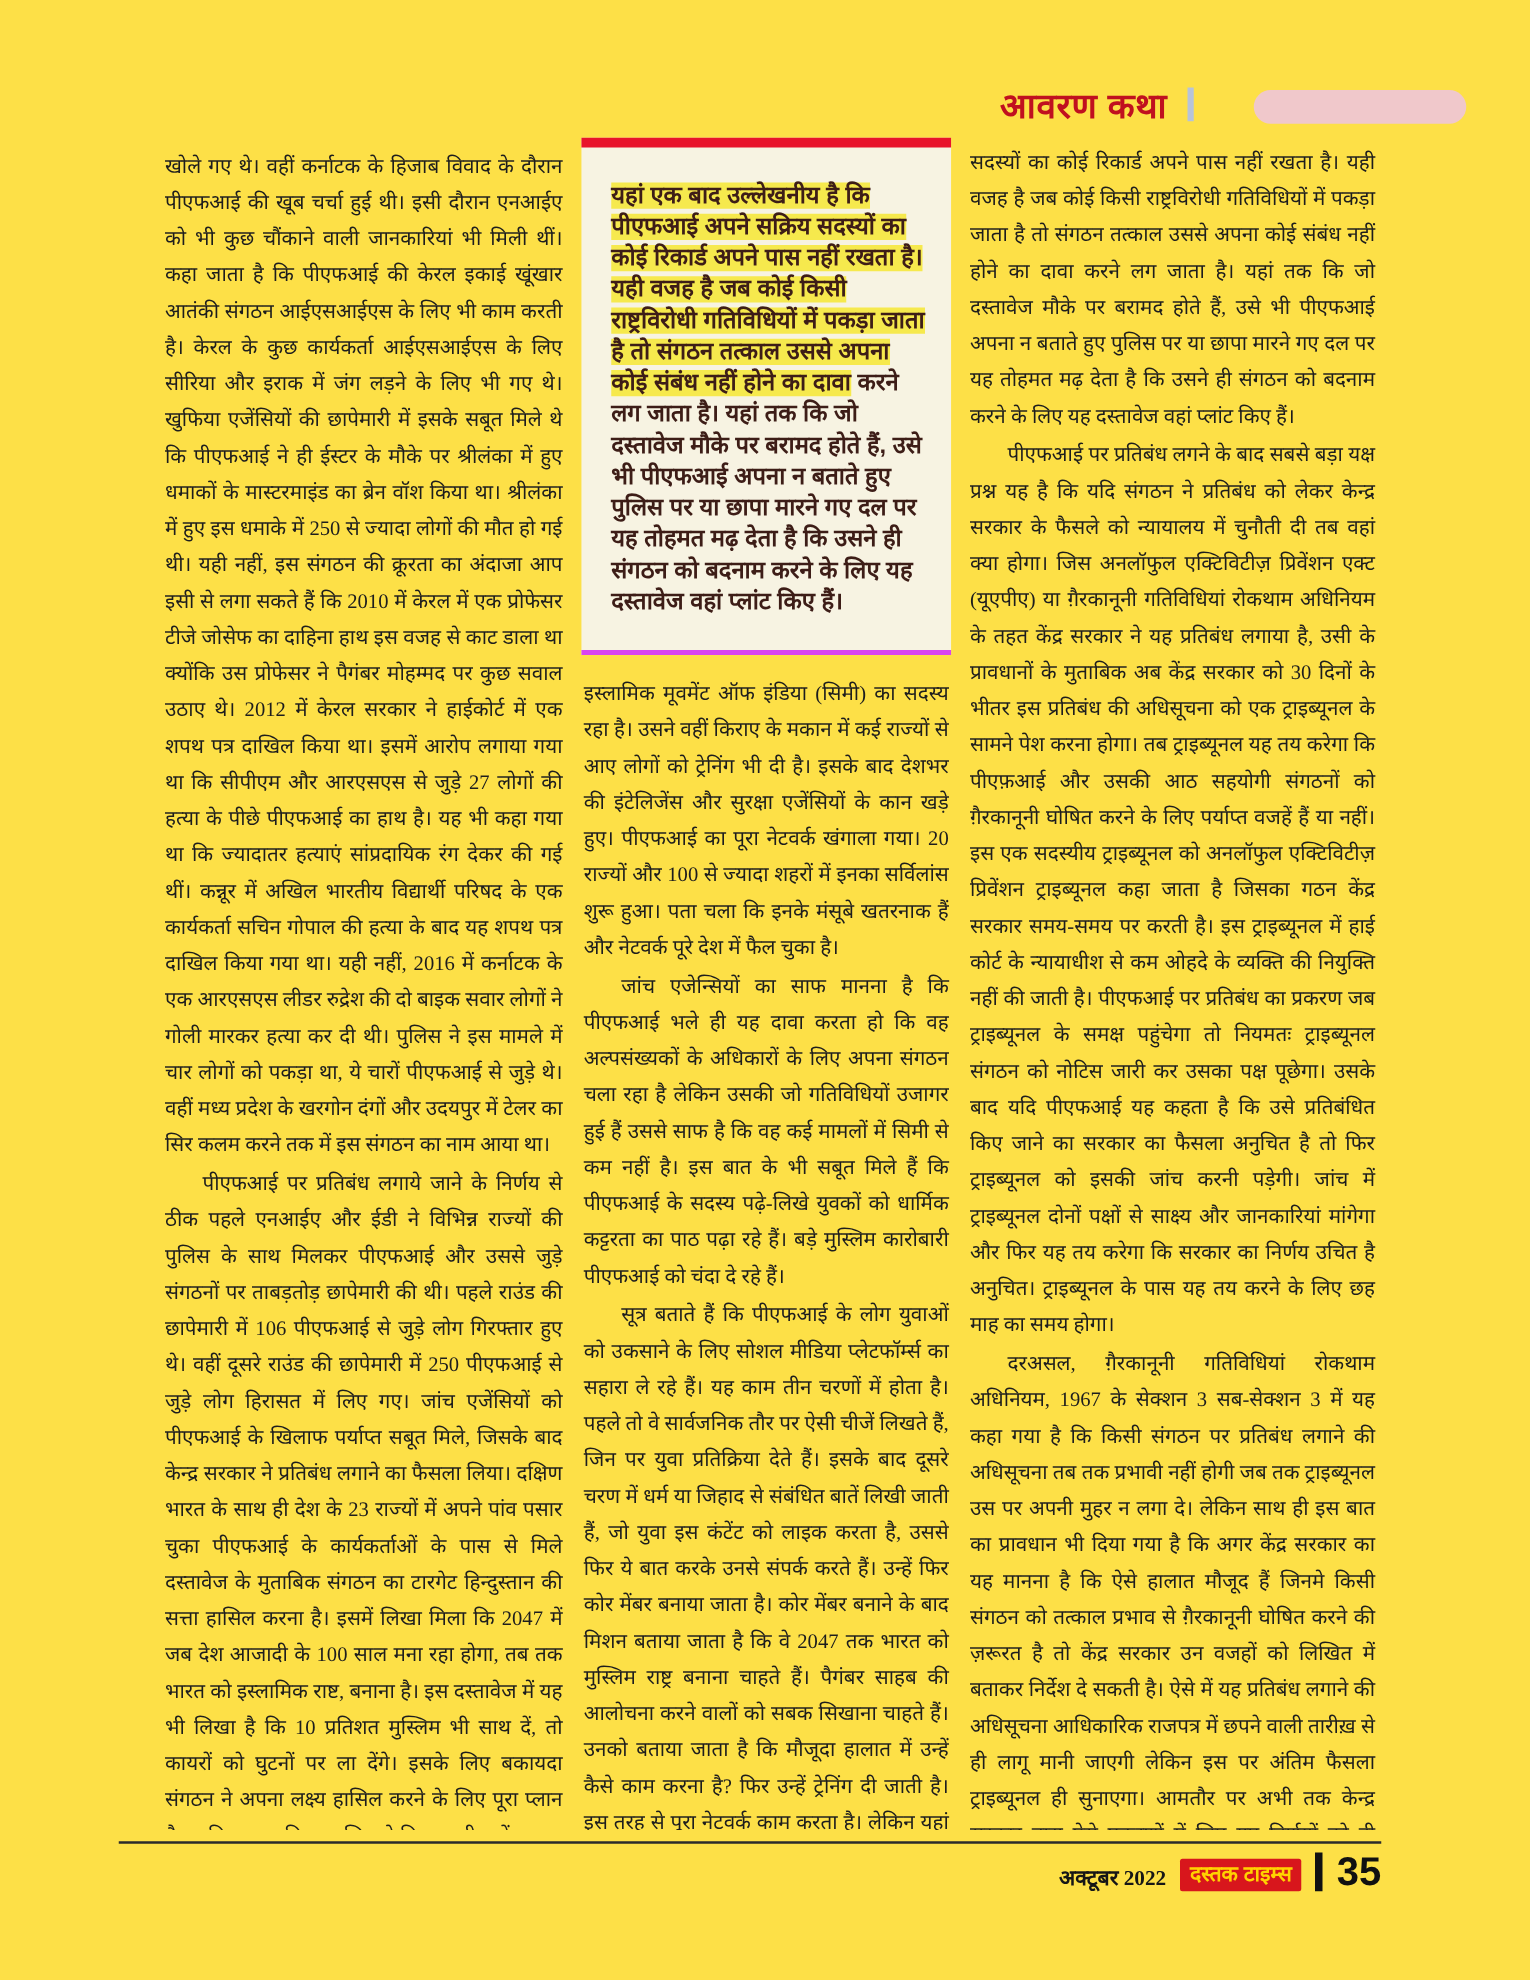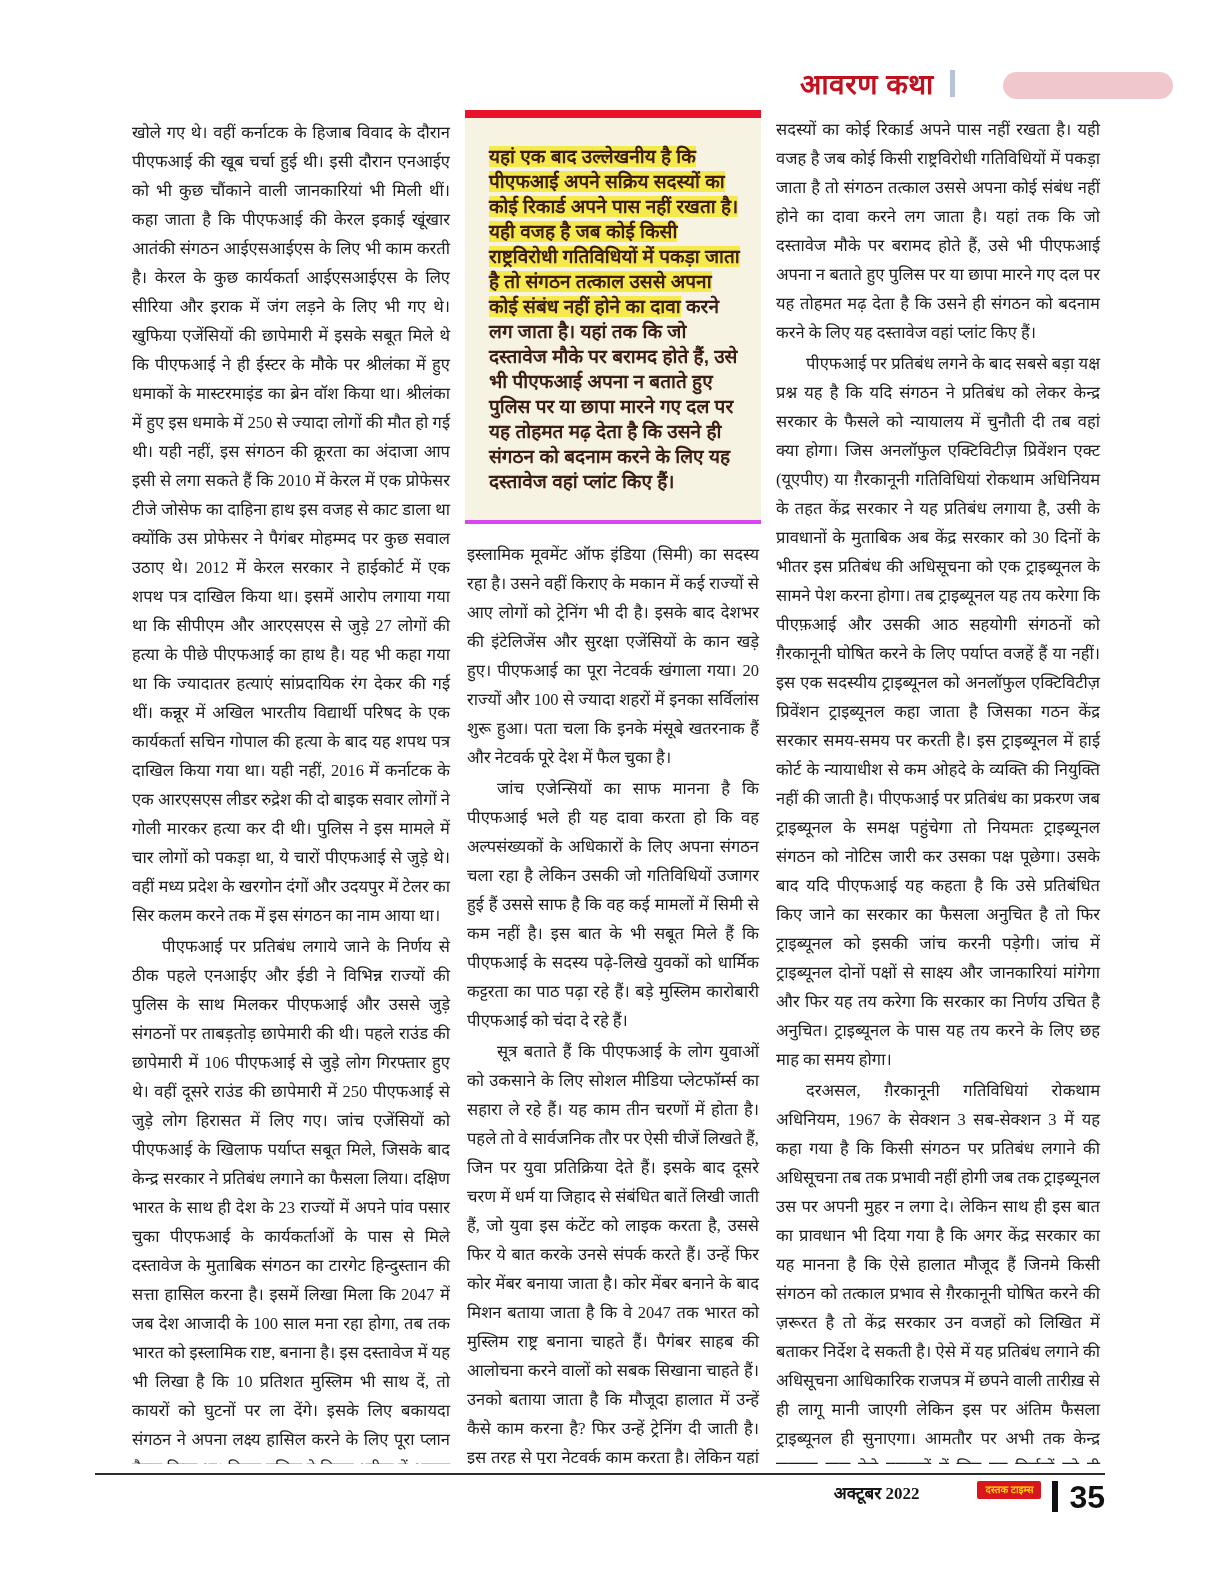--- a/index.html
+++ b/index.html
@@ -1,20 +1,20 @@
 <!DOCTYPE html>
 <html lang="hi"><head>
 <meta charset="utf-8">
 <style>
   html,body { margin:0; padding:0; background:#e9e9e9; }
   .page {
     position:relative;
     width:1224px; height:1584px;
     margin:0 auto;
-    background:#ffffff;
+    background:#fde047;
     font-family:"Liberation Serif", serif;
     overflow:hidden;
   }
 
   
   .section-title {
     position:absolute; left:800px; top:64px;
     font-family:"Liberation Sans", sans-serif;
     font-size:28px; font-weight:700; color:#c0111f;
     letter-spacing:0.5px;
@@ -66,34 +66,33 @@
   .pq-hl { background:#f6e94d; box-decoration-break:clone; -webkit-box-decoration-break:clone; }
 
   
   .footer-rule {
     position:absolute; left:95px; top:1473px;
     width:1010px; height:2px; background:#2b2b2b;
   }
   .footer {
     position:absolute; left:95px; top:1481px;
     width:1010px;
-    display:flex; justify-content:flex-end; align-items:flex-start;
+    display:flex; justify-content:flex-end; align-items:flex-end;
     gap:11px;
   }
   .issue-date {
     font-weight:700; font-size:17px; color:#161616;
     font-family:"Liberation Serif", serif;
   }
   .mag-logo {
     background:#d8161c; color:#ffd200;
     font-family:"Liberation Sans", sans-serif;
-    font-weight:800; font-size:10px;
+    font-weight:800; font-size:17px;
     padding:3px 8px; line-height:1.2;
     border-radius:2px;
-    margin-left:47px;
   }
   .footer-bar { width:6px; height:31px; background:#111; }
   .page-number {
     font-family:"Liberation Sans", sans-serif;
     font-size:32px; font-weight:800; color:#111; line-height:1;
   }
 </style>
 </head>
 <body>
 

